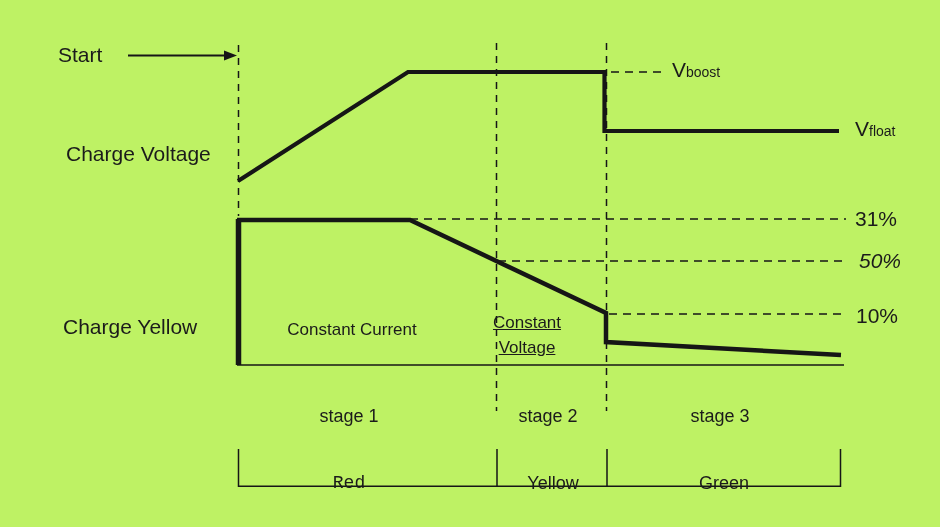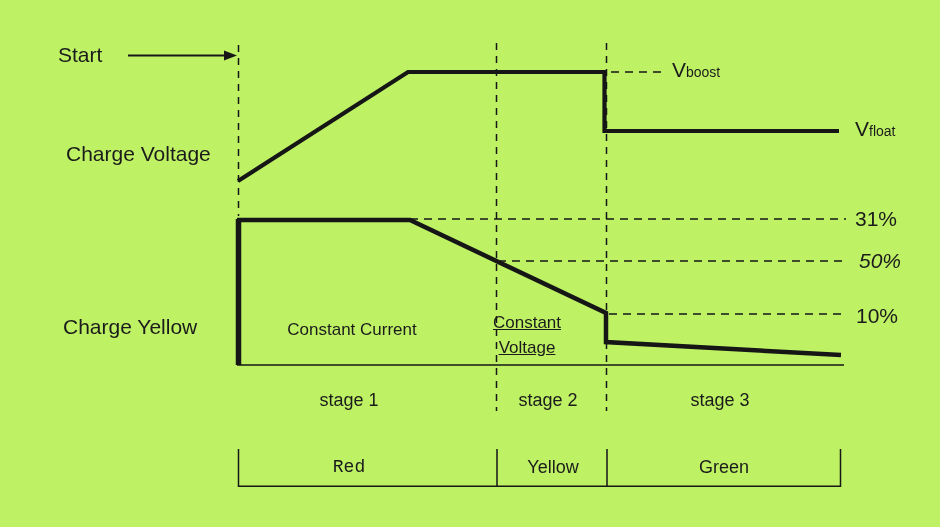--- a/index.html
+++ b/index.html
@@ -5,21 +5,21 @@
   html,body { margin:0; padding:0; background:#ffffff; }
   .canvas {
     position:relative; width:940px; height:527px; background:#bef264;
     font-family:"Liberation Sans", sans-serif; color:#1b1b1b; overflow:hidden;
   }
   .canvas svg { position:absolute; left:0; top:0; }
   .lbl { position:absolute; white-space:nowrap; line-height:22px; }
   .lbl-left { font-size:21px; }
   .lbl-right { font-size:21px; }
   .lbl-mid { font-size:17px; }
-  .lbl-stage { font-size:18px; }
+  .lbl-stage { font-size:18px;margin-top:16px; }
   .center { text-align:center; }
   .two-line { line-height:27px; }
   .cv-lines { line-height:25px; }
   .vlabel { display:inline-flex; align-items:baseline; }
   .vsub { font-size:14px; }
   
   .pos-start   { left:58px;  top:44px; }
   .pos-cv      { left:66px;  top:143px; }
   .pos-cc      { left:63px;  top:316px; }
   .pos-led     { left:62px;  top:439px; }

